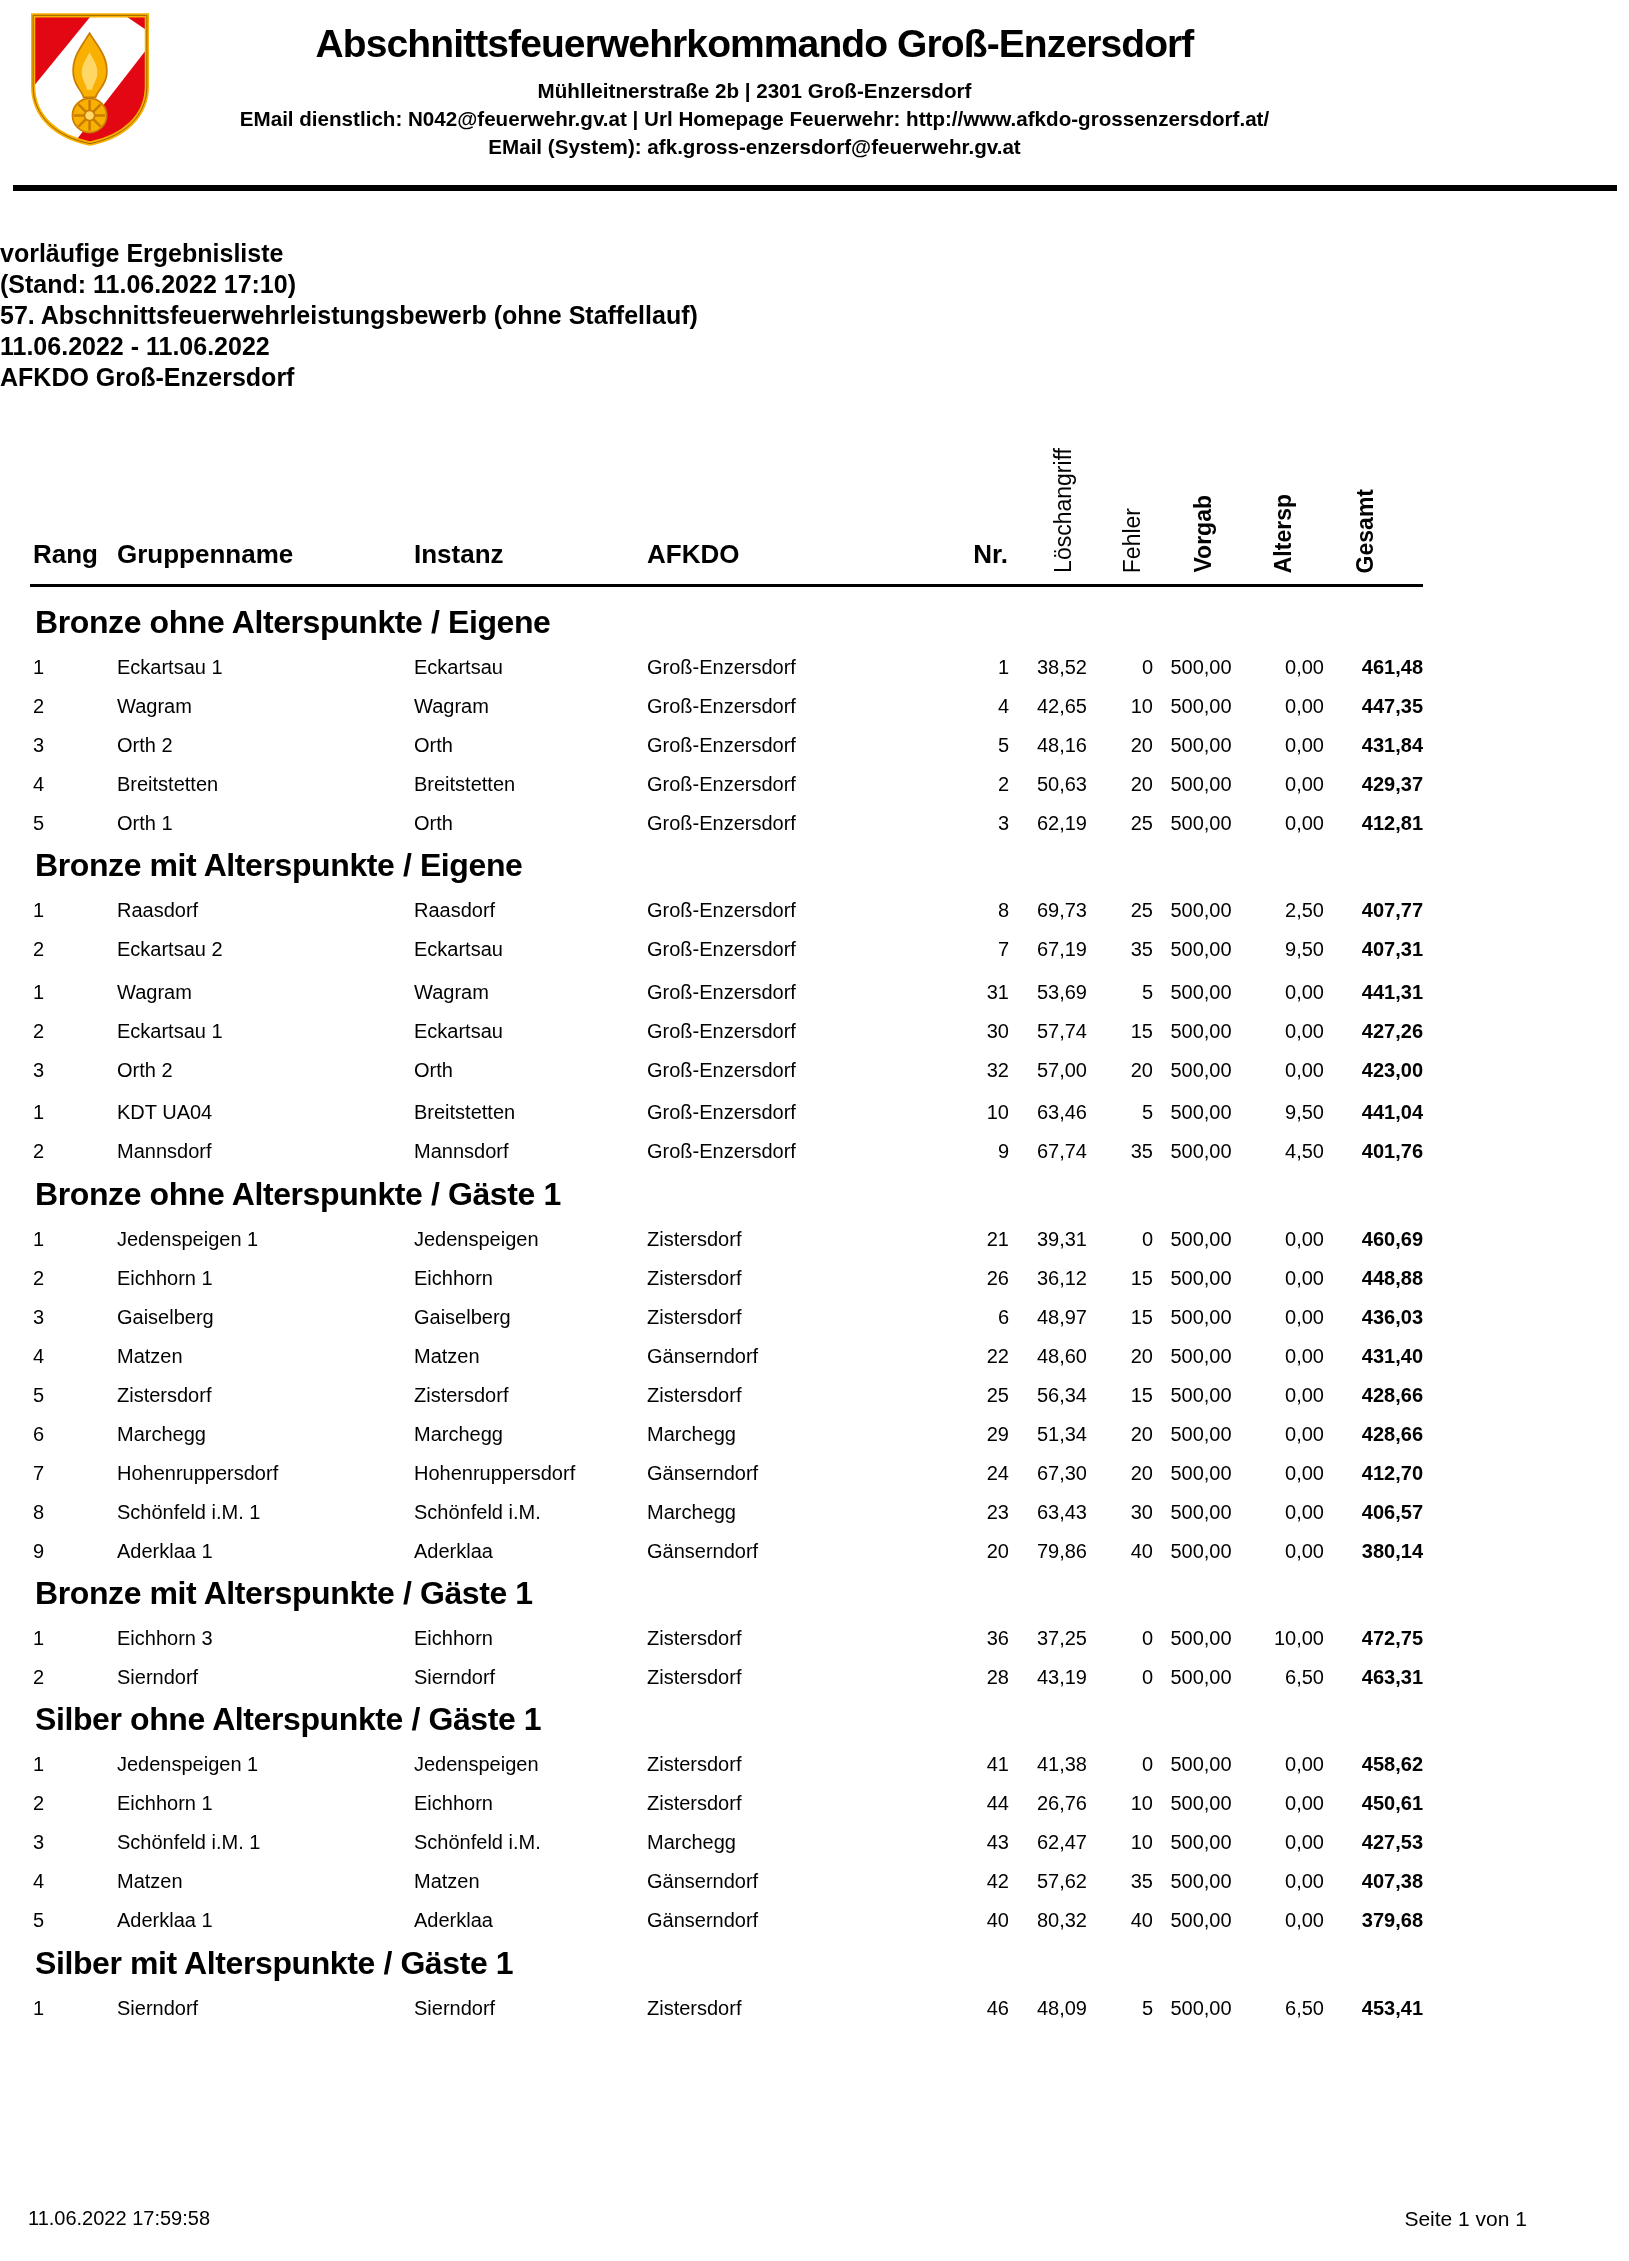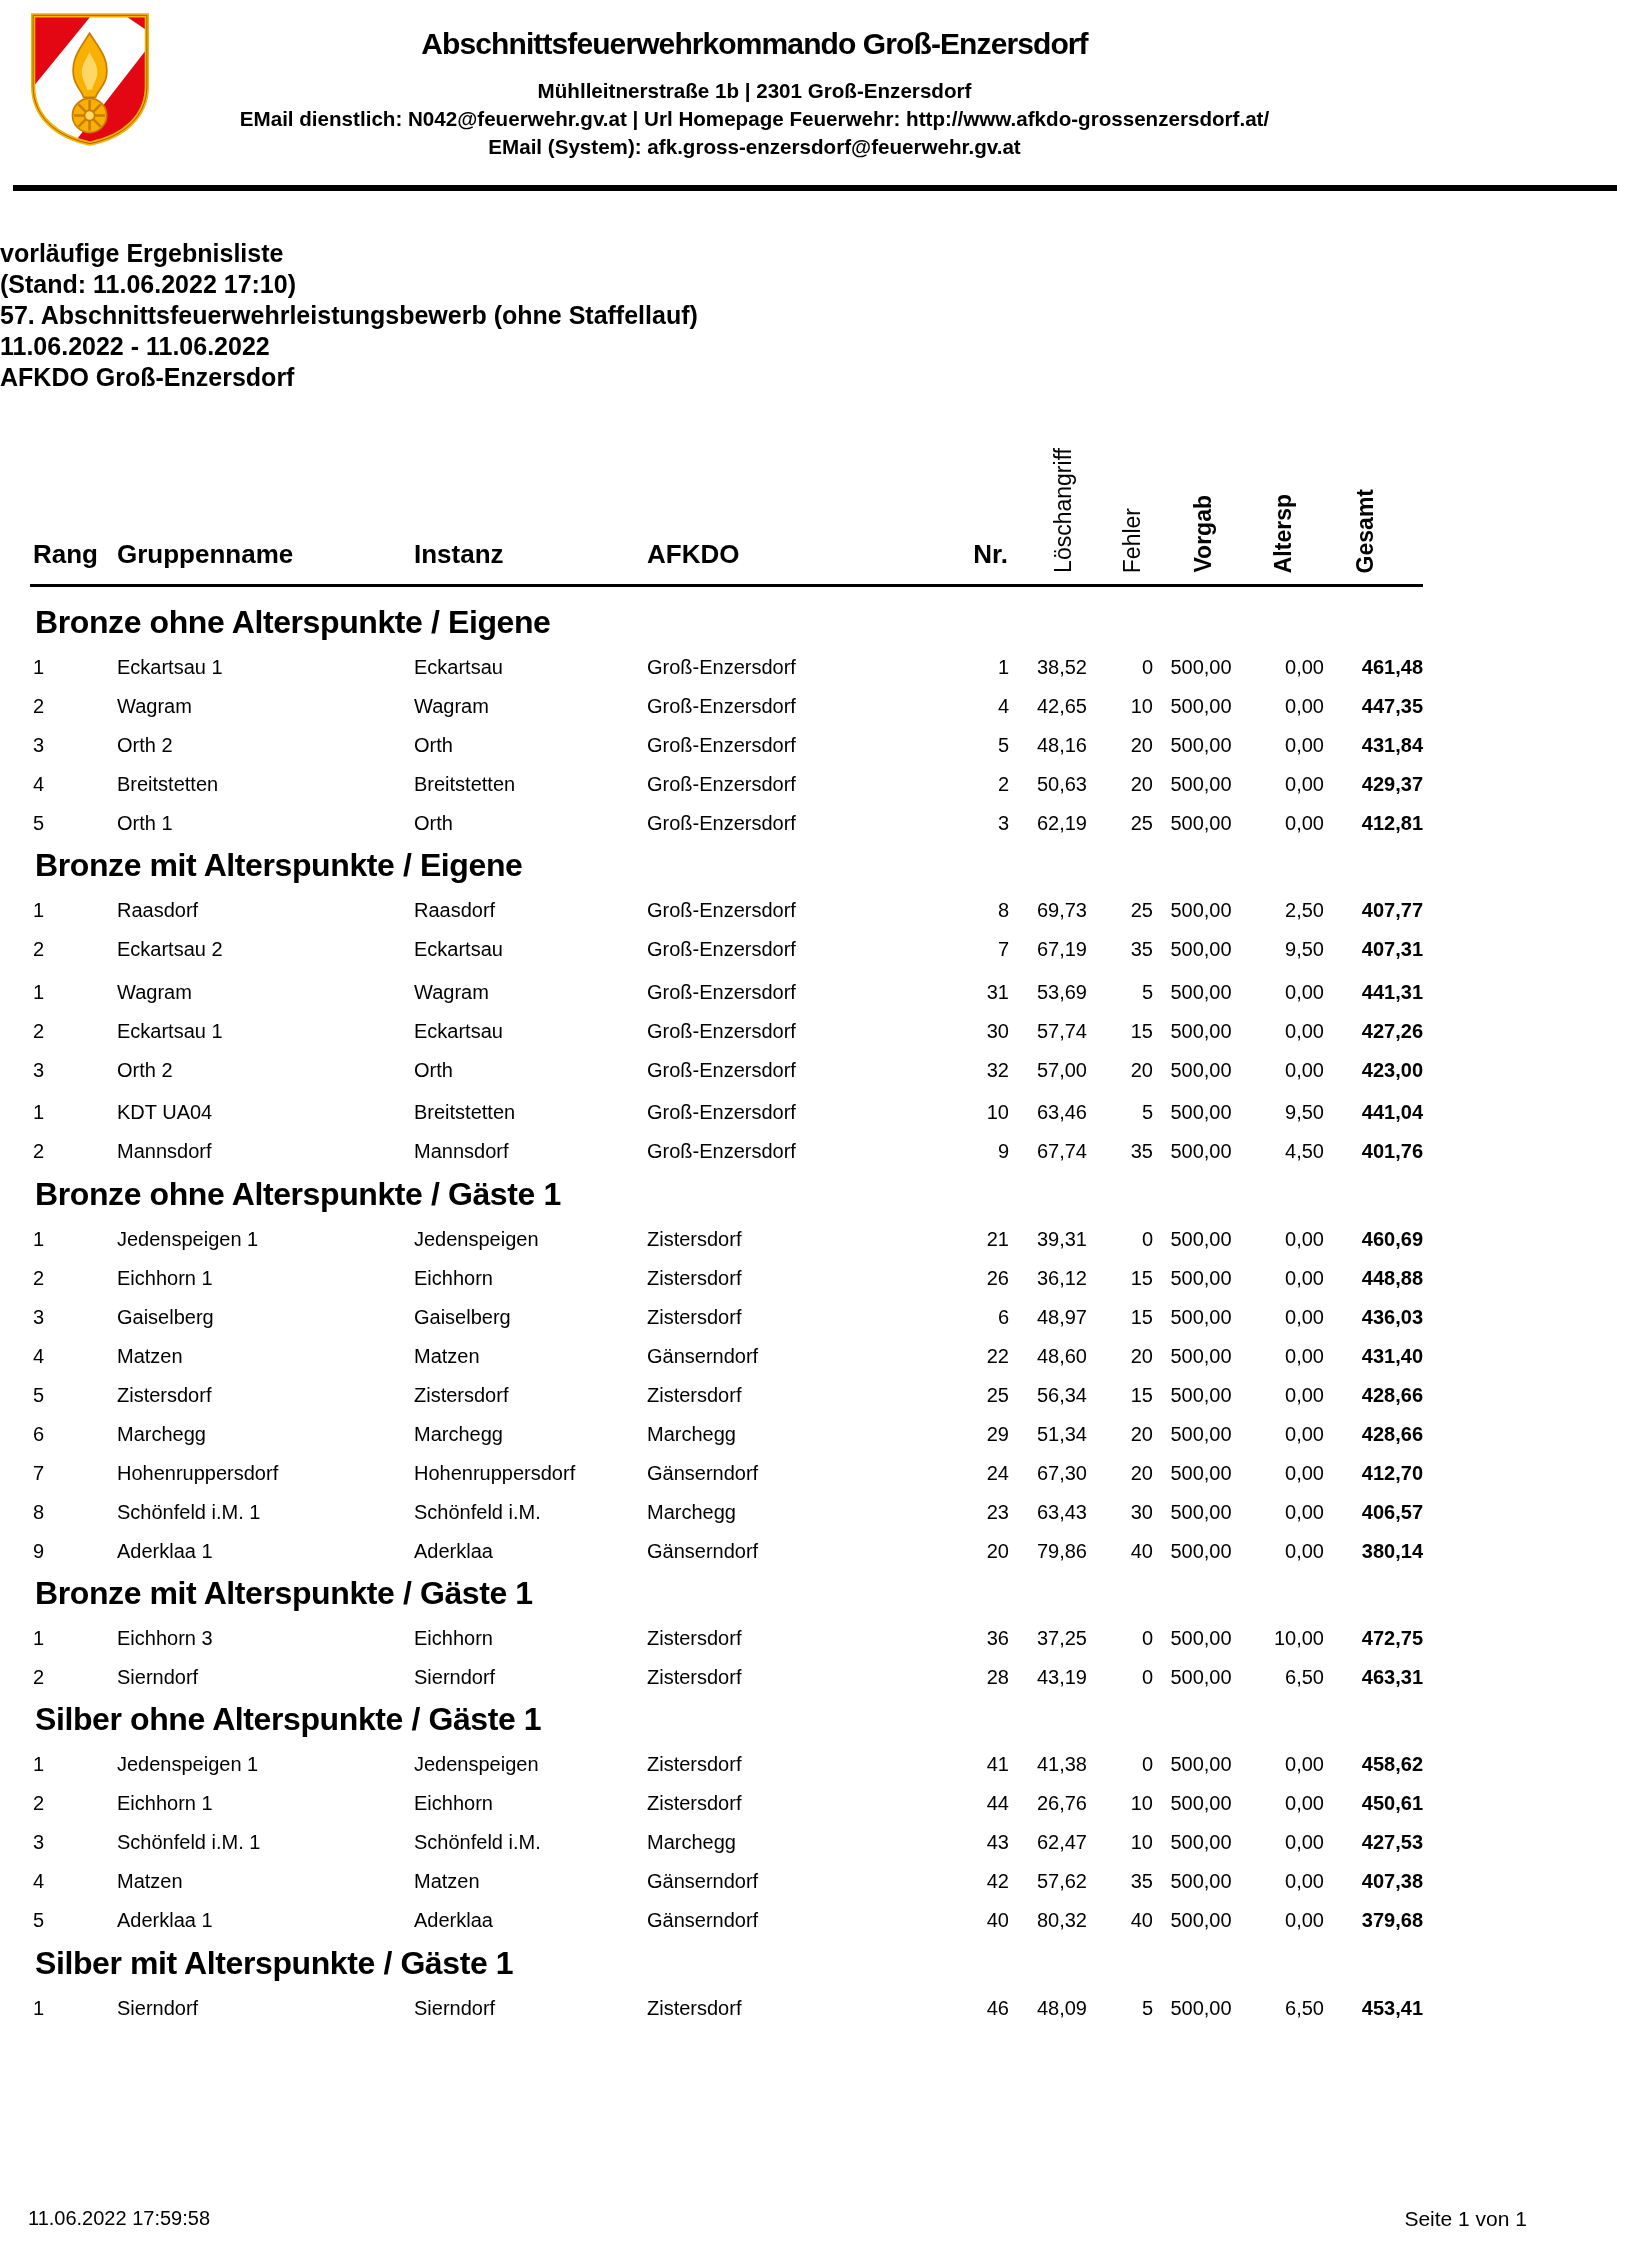--- a/index.html
+++ b/index.html
@@ -4,21 +4,21 @@
 <style>
   html,body { margin:0; padding:0; background:#ffffff; }
   .page {
     position:relative; width:1629px; height:2261px; background:#ffffff;
     color:#000; font-family:"Liberation Sans", sans-serif; overflow:hidden;
   }
 
   
   .logo { position:absolute; left:28px; top:10.3px; width:124px; height:139px; }
   .hdr-text { position:absolute; left:0; top:21.4px; width:1509px; text-align:center; }
-  .hdr-title { font-size:30px; font-weight:bold; line-height:45px; letter-spacing:-0.9px; }
+  .hdr-title { font-size:39px; font-weight:bold; line-height:45px; letter-spacing:-0.9px; }
   .hdr-addr  { font-size:20.6px; font-weight:bold; line-height:28px; }
   .hdr-addr.first { margin-top:10.3px; }
   .rule { position:absolute; top:185px; left:13px; width:1604px; height:6px; background:#000; }
 
   
   .doc-titles { position:absolute; top:238px; left:0; width:1629px; text-align:left;
                 font-size:25px; font-weight:bold; line-height:31px; }
 
   
   .ch { position:absolute; top:539px; font-size:26px; font-weight:bold; white-space:nowrap; }
@@ -86,21 +86,21 @@
         <line x1="85" y1="109" x2="59" y2="135"></line>
       </g>
       <circle cx="72" cy="122" r="6" fill="#ffd766" stroke="#c87d00" stroke-width="2"></circle>
     </g>
     <path d="M6,5 H139 V88 C139,123 112,147 72.5,155 C33,147 6,123 6,88 Z" fill="none" stroke="#f9b000" stroke-width="5"></path>
     <path d="M6,5 H139 V88 C139,123 112,147 72.5,155 C33,147 6,123 6,88 Z" fill="none" stroke="#8a5a00" stroke-width="1"></path>
   </svg>
 
   <div class="hdr-text">
     <div class="hdr-title">Abschnittsfeuerwehrkommando Groß-Enzersdorf</div>
-    <div class="hdr-addr first">Mühlleitnerstraße 1b | 2301 Groß-Enzersdorf</div>
+    <div class="hdr-addr first">Mühlleitnerstraße 2b | 2301 Groß-Enzersdorf</div>
     <div class="hdr-addr">EMail dienstlich: N042@feuerwehr.gv.at | Url Homepage Feuerwehr: http://www.afkdo-grossenzersdorf.at/</div>
     <div class="hdr-addr">EMail (System): afk.gross-enzersdorf@feuerwehr.gv.at</div>
   </div>
 
   <div class="rule"></div>
 
   <div class="doc-titles">
     <div>vorläufige Ergebnisliste</div>
     <div>(Stand: 11.06.2022 17:10)</div>
     <div>57. Abschnittsfeuerwehrleistungsbewerb (ohne Staffellauf)</div>

